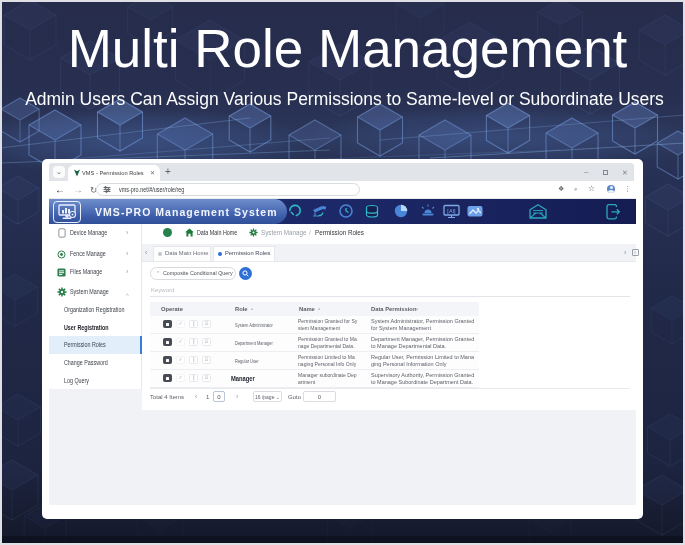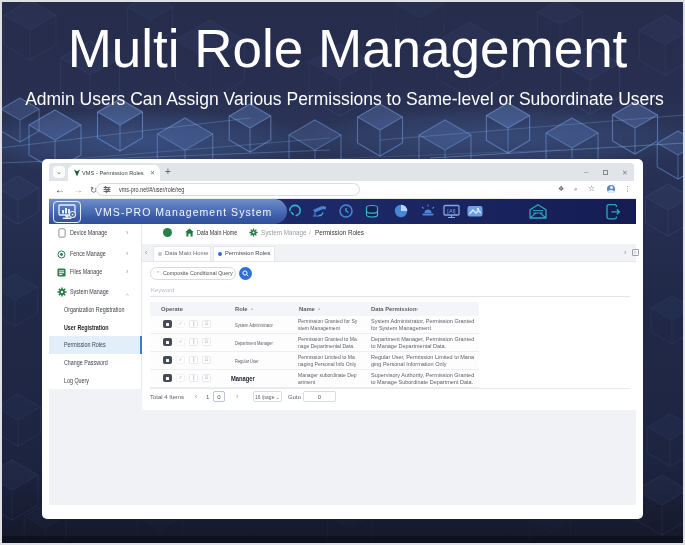--- a/index.html
+++ b/index.html
@@ -197,21 +197,21 @@
       <rect x="5" y="3" width="16" height="10" rx="1" fill="none" stroke="#eaf0fd" stroke-width="1.3"></rect>
       <rect x="8" y="8" width="2" height="3.5" fill="#eaf0fd"></rect>
       <rect x="11" y="6" width="2" height="5.5" fill="#eaf0fd"></rect>
       <rect x="14" y="7" width="2" height="4.5" fill="#eaf0fd"></rect>
       <circle cx="18.5" cy="12.5" r="3" fill="#3a5aa8" stroke="#eaf0fd" stroke-width="1.1"></circle>
       <circle cx="18.5" cy="12.5" r="1" fill="#eaf0fd"></circle>
       <rect x="11.5" y="13" width="3" height="2.5" fill="#eaf0fd"></rect>
       <rect x="8.5" y="15.5" width="9" height="1.6" rx="0.8" fill="#eaf0fd"></rect>
     </svg>
   </div>
-  <div class="a" style="left:46px;top:7px;color:#f2f5fd;font-size:10.5px;font-weight:normal;letter-spacing:1.05px">VMS-PRO Management System</div>
+  <div class="a" style="left:46px;top:7px;color:#f2f5fd;font-size:10.5px;font-weight:bold;letter-spacing:1.05px">VMS-PRO Management System</div>
   <svg class="a" style="left:238px;top:4px" width="218" height="17" viewBox="0 0 218 17">
     <g stroke="#2fb9c9" fill="none" stroke-width="1.6" stroke-linecap="round">
           <path d="M2.8 7.5 a5.2 5.2 0 1 1 6.5 5.1"></path>
           <path d="M4.2 9.2 l2.2 2.2" stroke-width="1.4"></path>
         </g>
     <g transform="translate(25,0)">
           <path d="M1 7 l9 -4 2 2.5 -9 4 Z" fill="#4a86d8"></path>
           <rect x="10.5" y="3.2" width="3.5" height="3" fill="#4a86d8" transform="rotate(20 12 4.5)"></rect>
           <path d="M3 9.5 L3 13 M1 13 l6 0" stroke="#4a86d8" stroke-width="1.2" fill="none"></path>
           <path d="M11 9.5 a4.5 4.5 0 0 1 -4.5 3.2" stroke="#2fb9c9" stroke-width="1.2" fill="none"></path>

